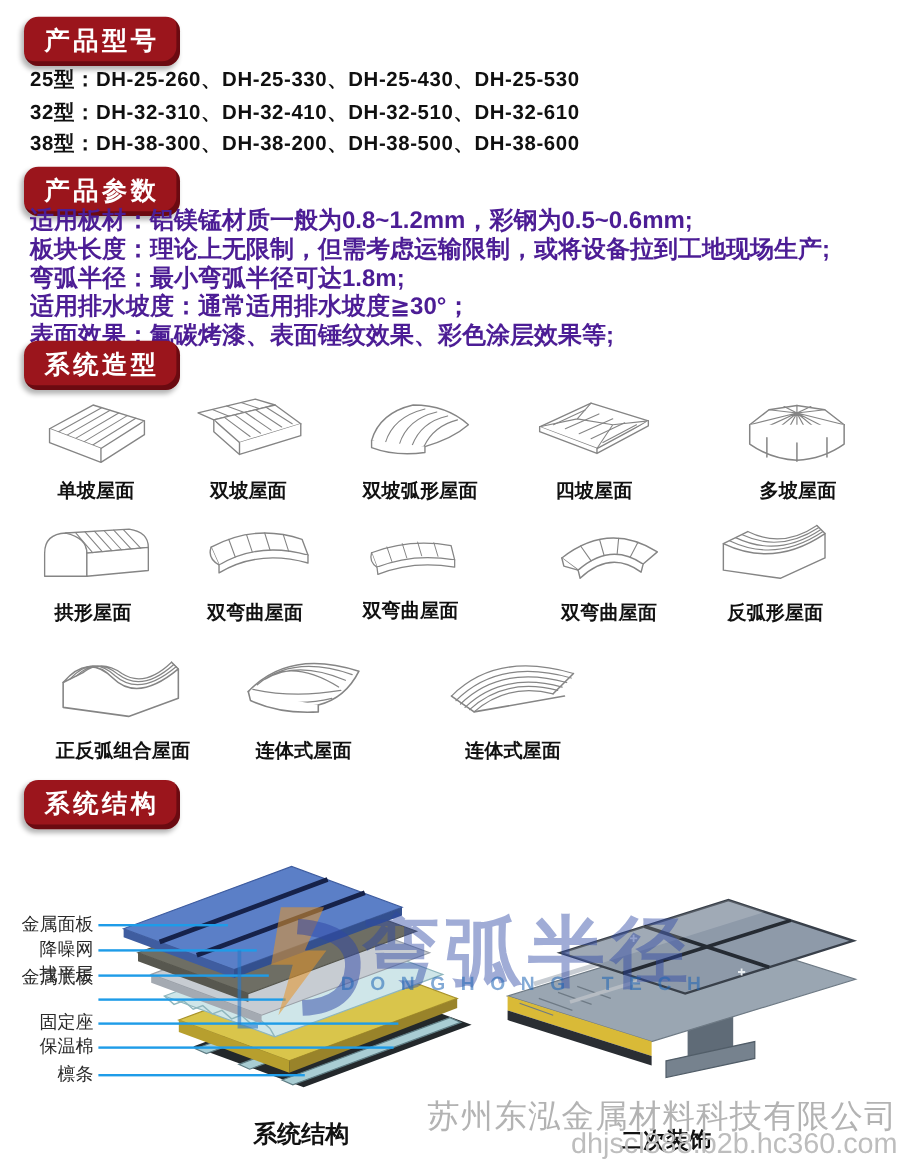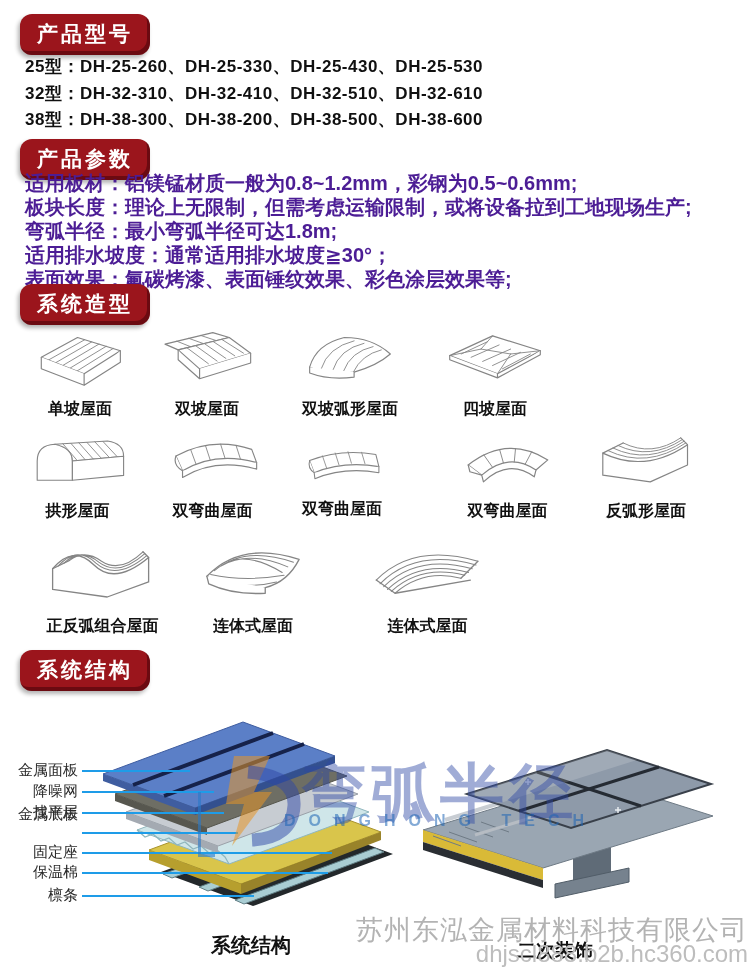--- a/index.html
+++ b/index.html
@@ -76,20 +76,28 @@
   </div>
   <div class="shape-cell" style="left:425px;top:326px;width:140px;">
     <svg class="shape-svg" width="124" height="70" viewBox="0 0 130 85">
       <path d="M10,36 L62,12 L120,30 L68,58 Z"></path>
       <path class="ln" d="M10,36 48,28 M62,12 48,28 M48,28 84,34 M120,30 84,34 M68,58 84,34"></path>
       <path class="ln" d="M24,34 56,19 M36,38 70,23 M50,43 84,28 M62,48 96,32 M74,52 108,34"></path>
       <path d="M10,36 L10,41 L68,63 L68,58 M68,63 L120,35 L120,30"></path>
     </svg>
     <div class="shape-label">四坡屋面</div>
   </div>
+  <div class="shape-cell" style="left:595px;top:320px;width:140px;">
+    <svg class="shape-svg" width="118" height="76" viewBox="0 0 130 85">
+      <path d="M20,38 L38,24 L64,20 L90,24 L108,38 L92,50 L64,55 L36,50 Z"></path>
+      <path class="ln" d="M64,27 20,38 M64,27 38,24 M64,27 52,21 M64,27 64,20 M64,27 77,21 M64,27 90,24 M64,27 108,38 M64,27 99,45 M64,27 92,50 M64,27 78,53 M64,27 64,55 M64,27 50,53 M64,27 36,50 M64,27 27,44"></path>
+      <path d="M20,38 L20,56 Q40,70 64,71 Q88,70 108,56 L108,38 M36,50 L36,68 M92,50 L92,68 M64,55 L64,72"></path>
+    </svg>
+    <div class="shape-label">多坡屋面</div>
+  </div>
 
   <div class="shape-cell" style="left:20px;top:428px;width:115px;">
     <svg class="shape-svg" width="104" height="70" viewBox="0 0 130 85">
       <path d="M14,64 L14,40 Q14,20 36,19 Q58,20 58,40 L58,64 Z"></path>
       <path d="M36,19 L102,15 Q122,18 122,34 L58,40 Q58,24 36,19 Z"></path>
       <path d="M58,40 L122,34 L122,58 L58,64 Z"></path>
       <path class="ln" d="M46,18.4 64,39.4 M56,17.8 74,38.4 M66,17.2 84,37.4 M76,16.6 94,36.4 M86,16 104,35.4 M96,15.4 114,34.6"></path>
     </svg>
     <div class="shape-label">拱形屋面</div>
   </div>

